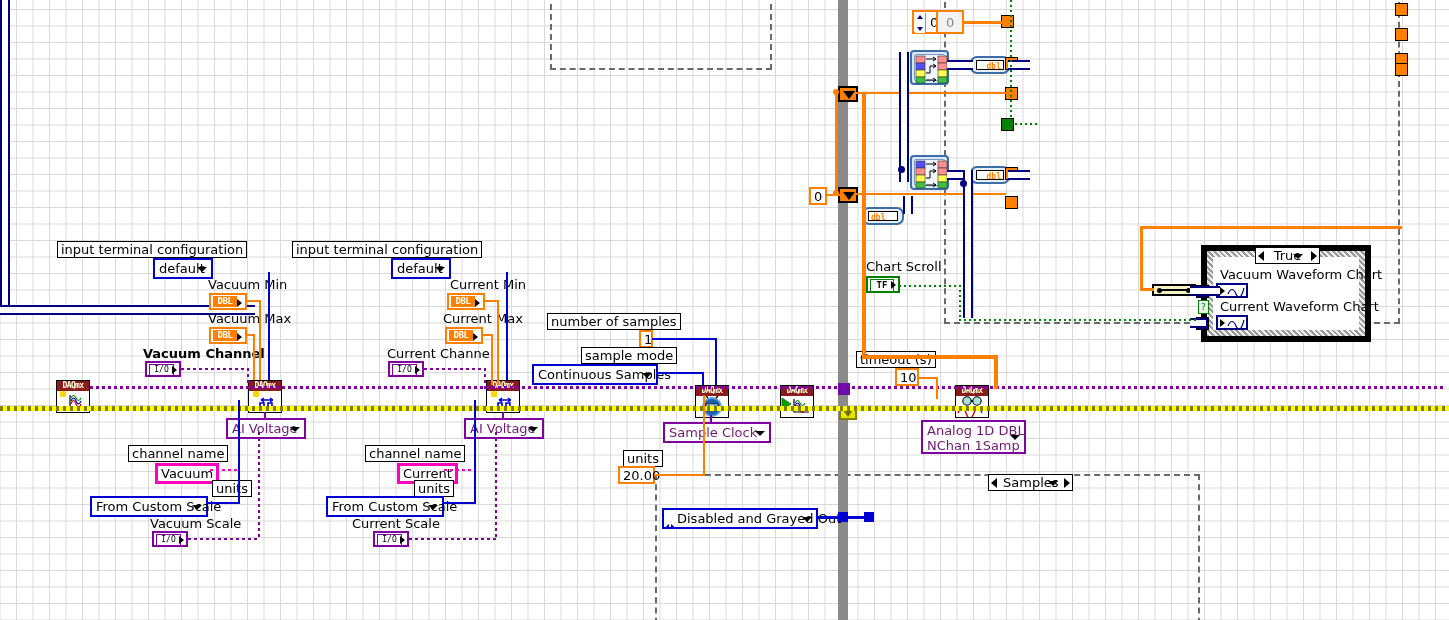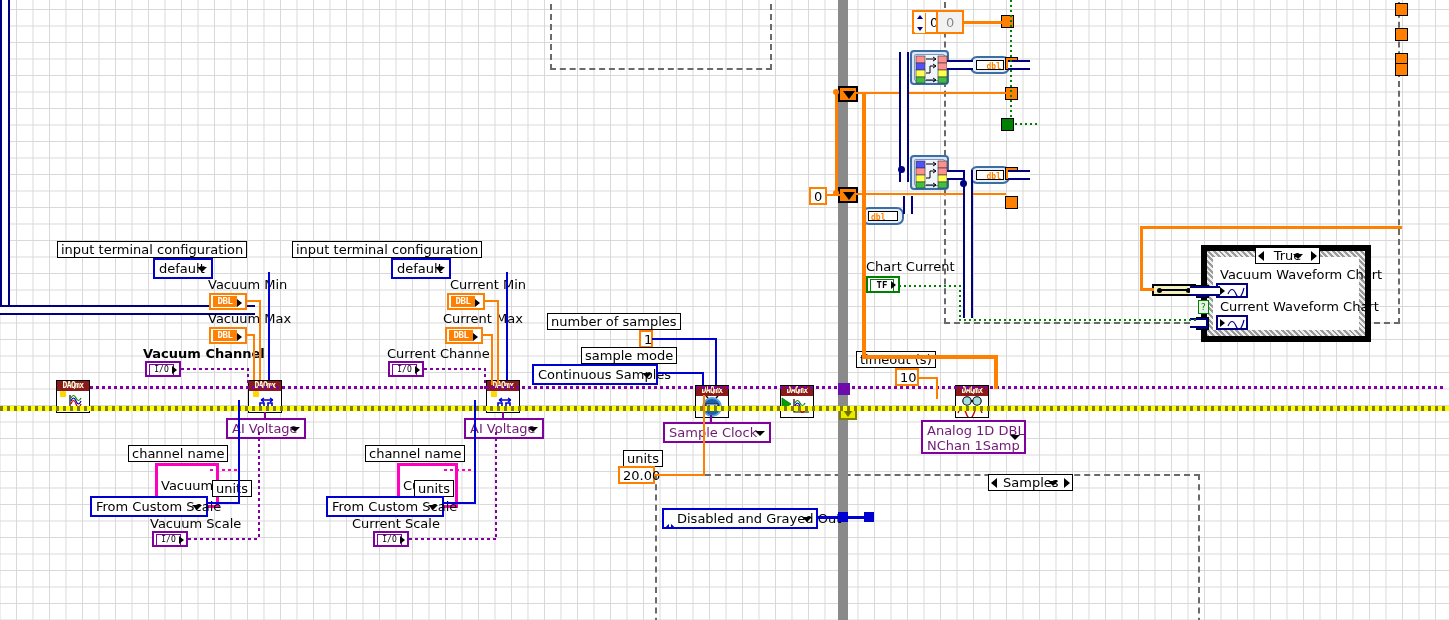--- a/index.html
+++ b/index.html
@@ -57,21 +57,21 @@
 
   
   .numc{
     position:absolute;background:#fff;border:2px solid #ff8000;
     font-size:13px;line-height:15px;color:#000;padding:0 3px;white-space:nowrap;
     box-sizing:border-box;
   }
   
   .strc{
     position:absolute;background:#fff;border:3px solid #ff00c0;
-    font-size:13px;line-height:15px;color:#000;padding:12px 3px;white-space:nowrap;
+    font-size:13px;line-height:15px;color:#000;padding:0px 3px;white-space:nowrap;
     box-sizing:border-box;
   }
   
   .dblterm{
     position:absolute;background:#fff;border:2px solid #ff8000;
     box-sizing:border-box;height:17px;width:38px;
   }
   .dblterm .t{
     position:absolute;left:2px;top:1px;width:24px;height:11px;
     background:#ff8000;color:#fff;font-size:9px;line-height:11px;
@@ -397,21 +397,21 @@
         <path d="M2 17 q4 -11 8 0 q4 11 8 0 q4 -11 8 0" stroke="#cc0000" stroke-width="1.4" fill="none"></path>
       </svg>
     </div>
   </div>
 
   <div class="ringp two" style="left:921px;top:420px;width:105px;height:34px;line-height:15px;padding-top:1px;">
     <span>Analog 1D DBL</span><br>
     <span>NChan 1Samp</span>
   </div>
 
-  <div class="lbl" style="left:866px;top:259px;">Chart Current</div>
+  <div class="lbl" style="left:866px;top:259px;">Chart Scroll</div>
   <div class="boolterm" style="left:866px;top:276px;">
     <div class="t">TF</div>
     <div class="a"></div>
   </div>
 
   <div class="case-struct" style="left:1201px;top:245px;width:170px;height:97px;">
     <div class="case-inner"></div>
   </div>
   <div class="case-sel" style="left:1255px;top:247px;width:65px;height:17px;">
     <span class="la"></span>

